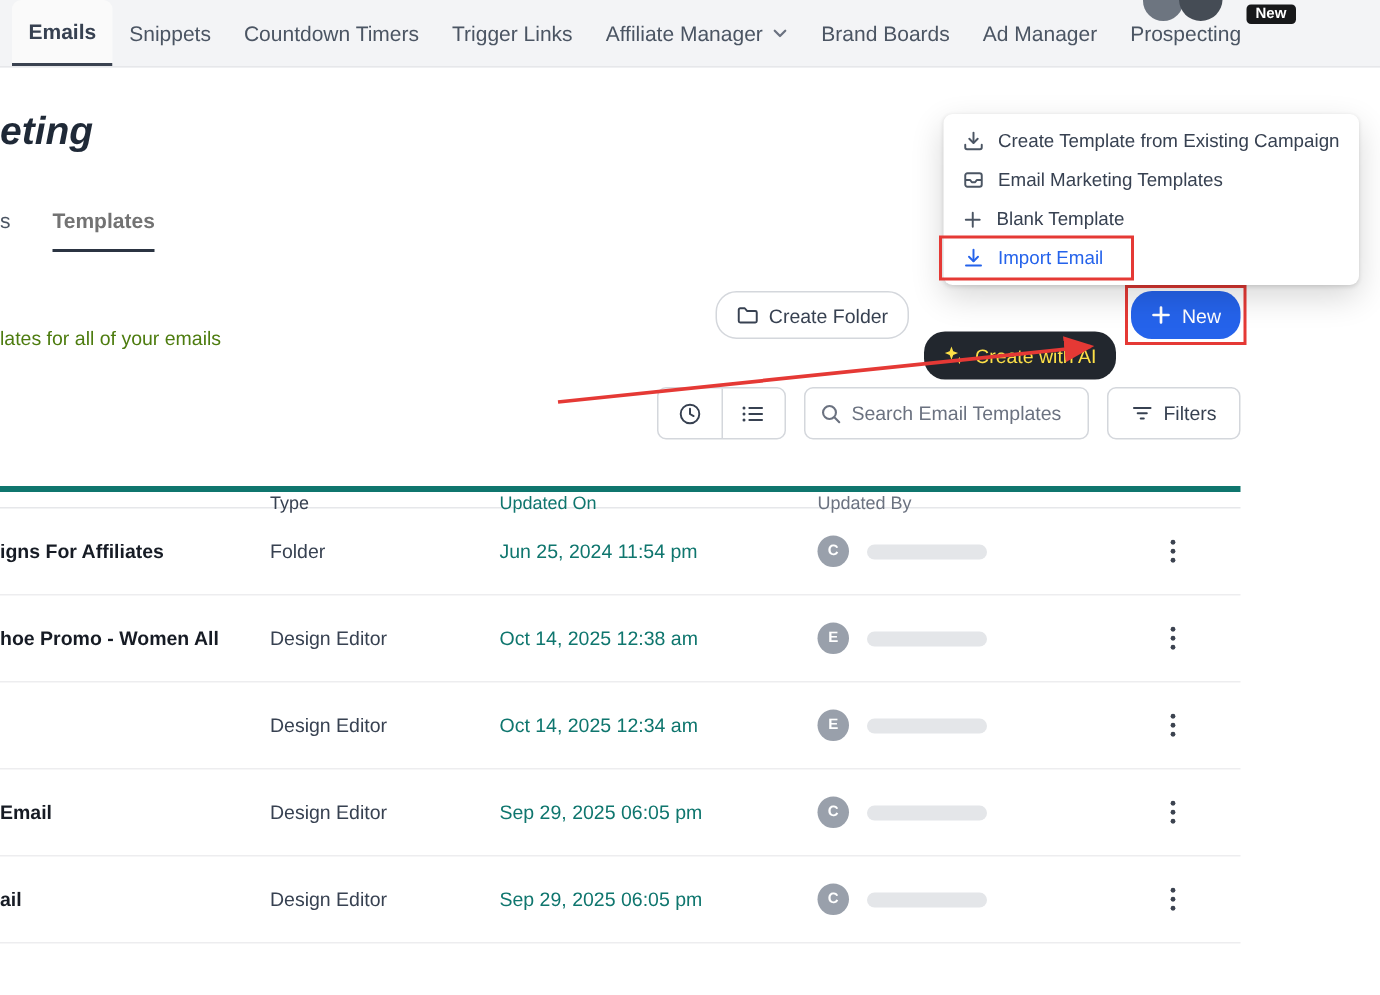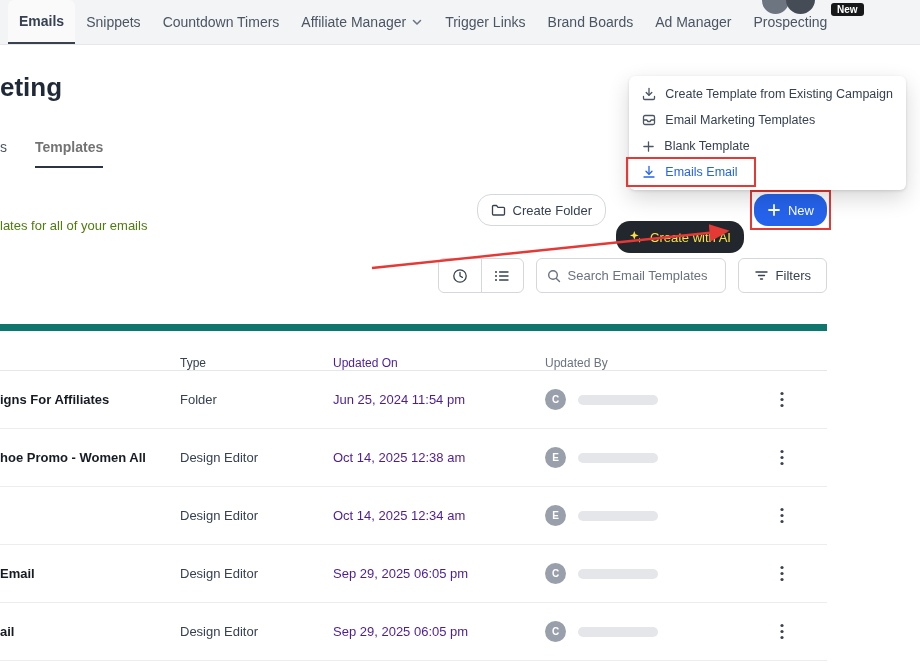--- a/index.html
+++ b/index.html
@@ -32,21 +32,21 @@
     position: absolute; left: 831px; top: 3px;
     background: #17181a; color: #fff; font-size: 10px; line-height: 13px;
     padding: 0 6px; border-radius: 3px; font-weight: 600;
   }
   .nav-circle { position: absolute; border-radius: 50%; }
   .nav-circle.c1 { left: 762px; top: -13px; width: 27px; height: 27px; background: #6d7580; }
   .nav-circle.c2 { left: 786px; top: -15px; width: 29px; height: 29px; background: #454c55; }
   .chev { color: #6b7280; margin-top: 2px; }
 
   
-  .page-title { position: absolute; left: 0; top: 72px; font-size: 26px; font-weight: 700; color: #1f2937; }
+  .page-title { position: absolute; left: 0; top: 72px; font-size: 26px; font-weight: 700; color: #1f2937; font-style: italic; }
   .sub-tabs { position: absolute; left: 0; top: 139px; display: flex; gap: 28px; font-size: 14px; }
   .sub-tab { padding-bottom: 11px; color: #4b5563; }
   .sub-tab.active { color: #737373; font-weight: 600; border-bottom: 2px solid #2b3442; }
   .page-desc { position: absolute; left: 0; top: 218px; font-size: 13px; color: #4d7c0f; }
 
   
   .dropdown {
     position: absolute; right: 14px; top: 76px; min-width: 246px; width: max-content;
     background: #fff; border-radius: 6px; padding: 5px 0; z-index: 30;
     box-shadow: 0 1px 3px rgba(0,0,0,.12), 0 8px 22px rgba(0,0,0,.16);
@@ -86,56 +86,56 @@
     width: 190px; height: 35px; border: 1px solid #d4d7dc; border-radius: 6px;
     display: flex; align-items: center; gap: 7px; padding: 0 10px; background: #fff; color: #6b7280;
   }
   .search-box input { flex: 1; min-width: 0; border: none; outline: none; background: transparent; font-size: 13px; color: #7f1d1d; font-family: inherit; }
   .search-box input::placeholder { color: #6b7280; }
   .filters-btn { height: 35px; display: inline-flex; align-items: center; gap: 7px; padding: 0 15px; border-radius: 6px; background: #fff; border: 1px solid #d4d7dc; font-size: 13px; color: #374151; }
 
   
   .table { position: absolute; left: 0; top: 324px; width: 827px; }
   .t-head {
-    display: flex; align-items: flex-end; height: 47px;
-    border-top: 7px solid #0f766e; border-bottom: 1px solid #e6e7ea;
+    display: flex; align-items: flex-start; height: 15px;
+    border-top: 4px solid #0f766e; border-bottom: 1px solid #e6e7ea;
     font-size: 12px; color: #6b7280;
   }
   .t-row { display: flex; align-items: center; height: 58px; border-bottom: 1px solid #ededef; font-size: 13px; }
   .col-name { width: 180px; font-weight: 600; color: #15192;  color: #161b24; white-space: nowrap; overflow: hidden; }
   .col-type { width: 153px; color: #374151; }
-  .col-date { width: 212px; color: #4c1d95; font-weight: 500; }
+  .col-date { width: 212px; color: #0f766e; font-weight: 500; }
   .col-user { flex: 1; display: flex; align-items: center; gap: 12px; }
   .col-actions { width: 90px; display: flex; justify-content: center; }
   .avatar {
     width: 21px; height: 21px; border-radius: 50%; background: #99a0ab; color: #fff;
     font-size: 10px; font-weight: 700; display: flex; align-items: center; justify-content: center;
   }
   .redacted { width: 80px; height: 10px; border-radius: 5px; background: #e4e6e9; }
   .kebab { display: flex; align-items: center; justify-content: center; width: 28px; height: 28px; color: #3c4350; }
 
   
   .ann-arrow { position: absolute; left: 0; top: 0; z-index: 40; pointer-events: none; }
 </style>
 </head>
 <body>
 
 <nav class="topnav">
   <div class="nav-item active">Emails</div>
   <div class="nav-item">Snippets</div>
   <div class="nav-item">Countdown Timers</div>
+  <div class="nav-item">Trigger Links</div>
   <div class="nav-item">
     <span>Affiliate Manager</span>
     <span class="chev">
       <svg width="12" height="12" viewBox="0 0 12 12">
           <path d="M2.5 4.5 L6 8 L9.5 4.5" fill="none" stroke="currentColor" stroke-width="1.5" stroke-linecap="round" stroke-linejoin="round"></path>
         </svg>
     </span>
   </div>
-  <div class="nav-item">Trigger Links</div>
   <div class="nav-item">Brand Boards</div>
   <div class="nav-item">Ad Manager</div>
   <div class="nav-item">Prospecting</div>
   <span class="nav-circle c1"></span>
   <span class="nav-circle c2"></span>
   <span class="nav-badge">New</span>
 </nav>
 
 <h1 class="page-title">eting</h1>
 
@@ -204,21 +204,21 @@
     <span>Blank Template</span>
   </div>
   <div class="menu-item highlight">
     <span class="mi-icon">
       <svg width="14" height="14" viewBox="0 0 14 14" fill="none" stroke="currentColor" stroke-width="1.3" stroke-linecap="round" stroke-linejoin="round">
           <path d="M7 1.5 V9"></path>
           <path d="M4 6.2 L7 9.2 L10 6.2"></path>
           <path d="M2 12 H12"></path>
         </svg>
     </span>
-    <span>Emails Email</span>
+    <span>Import Email</span>
     <span class="ann-inline"></span>
   </div>
 </div>
 
 <div class="toolbar">
   <div class="segmented">
     <button class="seg-btn">
       <span style="display:flex">
         <svg width="16" height="16" viewBox="0 0 16 16" fill="none" stroke="currentColor" stroke-width="1.3">
             <circle cx="8" cy="8" r="6.2"></circle>

